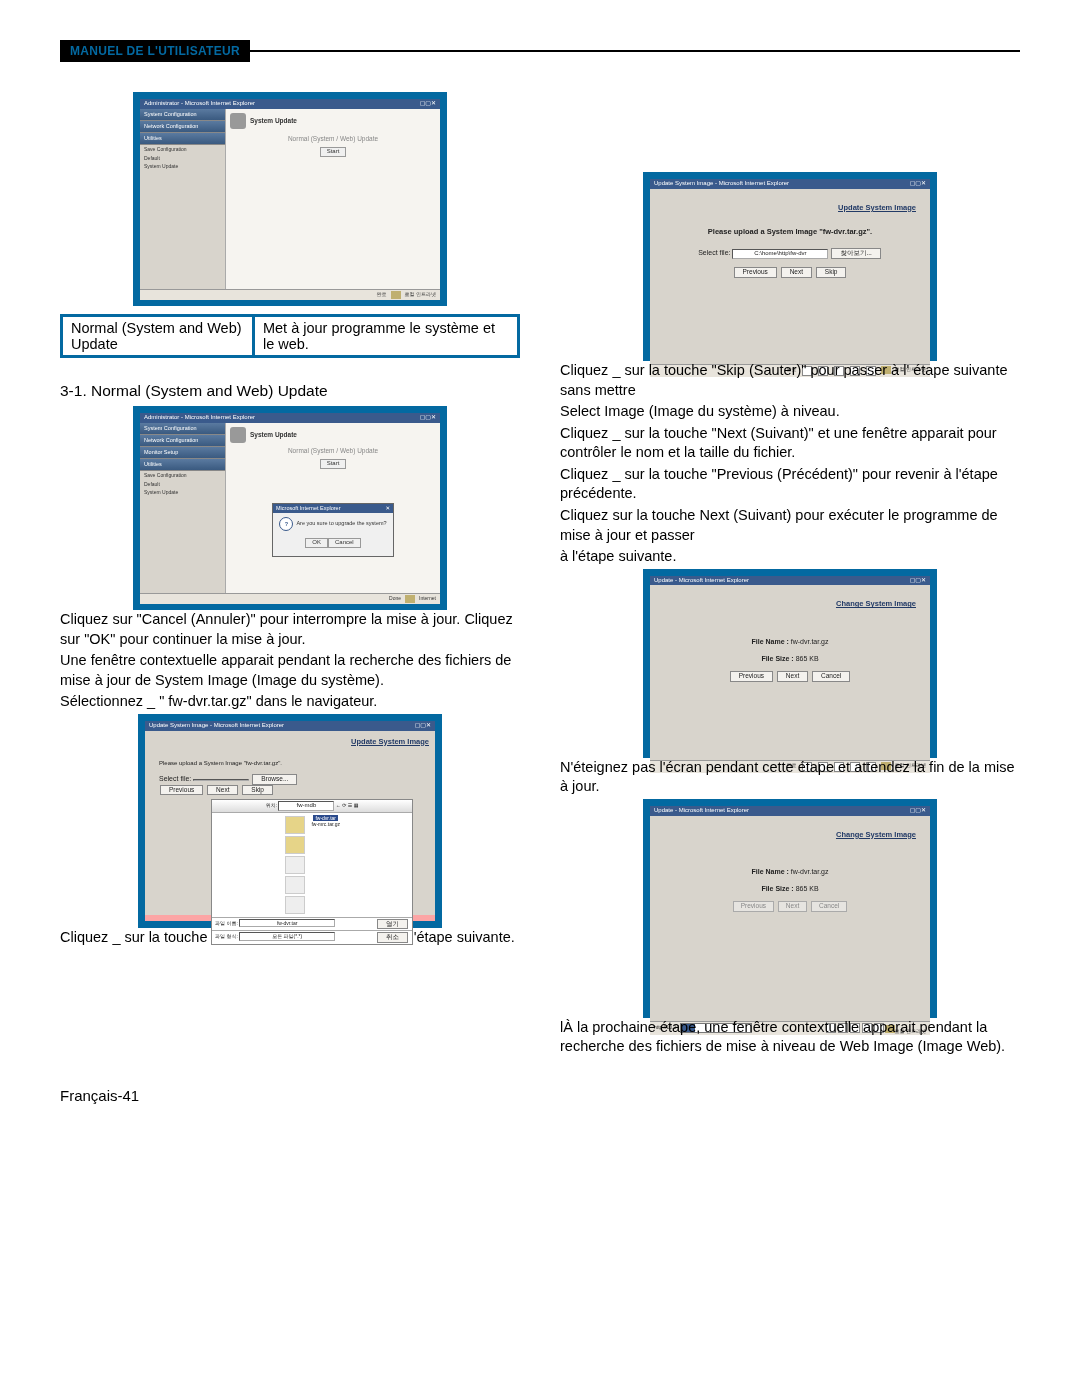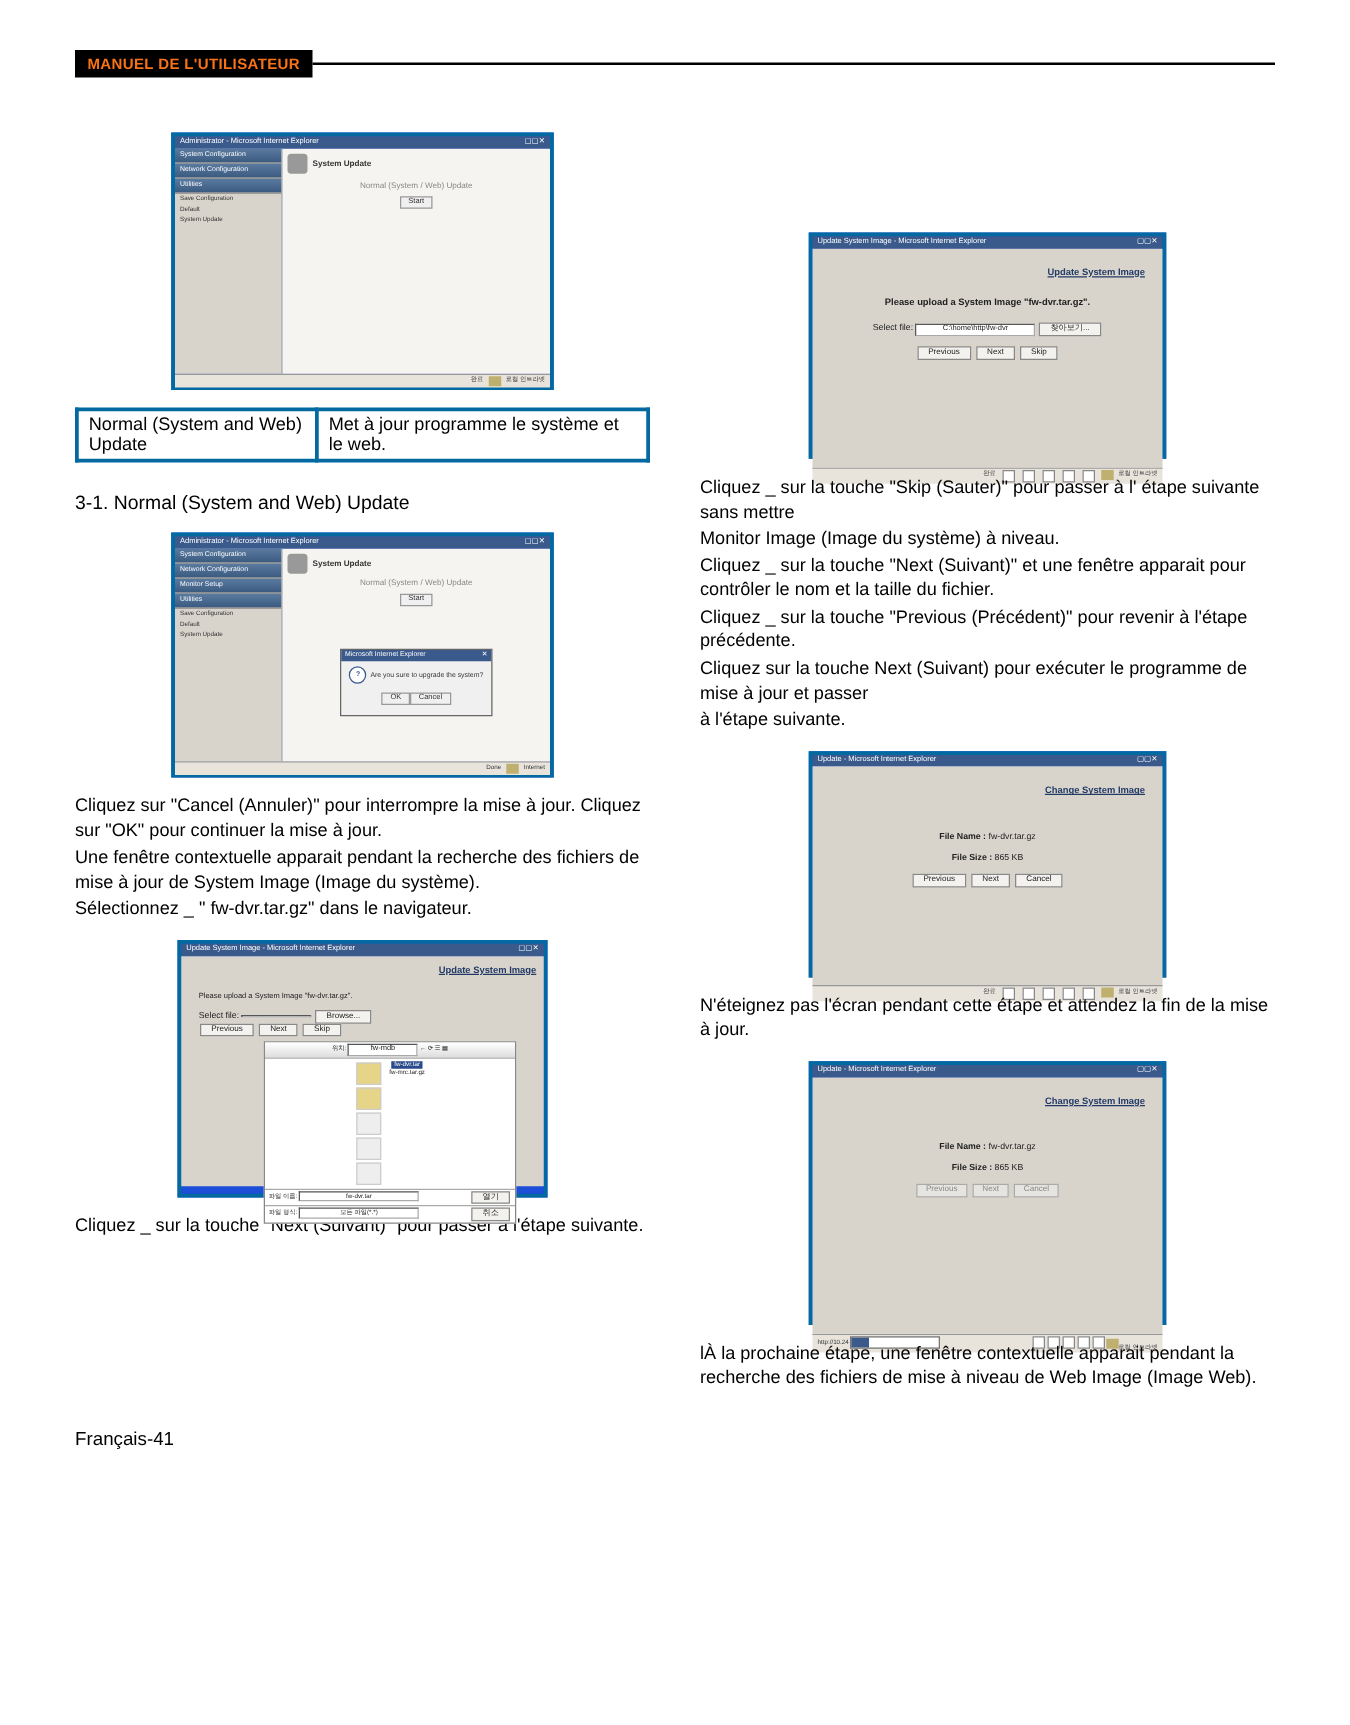--- a/index.html
+++ b/index.html
@@ -14,44 +14,44 @@
       width: 960px;
       margin: 0 auto;
     }
     .header-bar {
       display: flex;
       align-items: center;
       margin-bottom: 30px;
     }
     .header-tag {
       background: #000;
-      color: #f97316;
+      color: #0369a1;
       padding: 4px 10px;
       font-size: 12px;
       font-weight: bold;
       letter-spacing: 0.3px;
     }
     .header-line {
       flex: 1;
       border-top: 2px solid #000;
       margin-left: 0;
       height: 0;
     }
     .cols {
       display: flex;
       gap: 40px;
     }
     .col {
       flex: 1;
       min-width: 0;
     }
     .screenshot {
-      border: 3px solid #0369a1;
-      background: #1d4ed8;
-      margin: 14px auto;
+      border: 7px solid #0369a1;
+      background: #fca5a5;
+      margin: 0 auto;
       display: block;
       font-size: 6.5px;
       line-height: 1.3;
       color: #333;
     }
     .screenshot.large { width: 300px; height: 200px; }
     .screenshot.medium { width: 300px; height: 190px; }
     .screenshot.small { width: 290px; height: 200px; }
     .screenshot.dialog { width: 280px; height: 175px; }
     .ss-titlebar {
@@ -417,21 +417,21 @@
             <span class="sec-box"></span>
             <span class="sec-box"></span>
             <span class="sec-box"></span>
             <span class="sec-box"></span>
             <span class="ss-status-icon"></span>
             <span>로컬 인트라넷</span>
           </div>
       </div>
 
       <p>Cliquez _ sur la touche "Skip (Sauter)" pour passer à l' étape suivante sans mettre</p>
-      <p>Monitor Image (Image du système) à niveau.</p>
+      <p>Select Image (Image du système) à niveau.</p>
       <p>Cliquez _ sur la touche "Next (Suivant)" et une fenêtre apparait pour contrôler le nom et la taille du fichier.</p>
       <p>Cliquez _ sur la touche "Previous (Précédent)" pour revenir à l'étape précédente.</p>
       <p>Cliquez sur la touche Next (Suivant) pour exécuter le programme de mise à jour et passer</p>
       <p>à l'étape suivante.</p>
 
       <div class="screenshot dialog">
         <div class="ss-titlebar">
             <span>Update - Microsoft Internet Explorer</span>
             <span>▢▢✕</span>
           </div>

